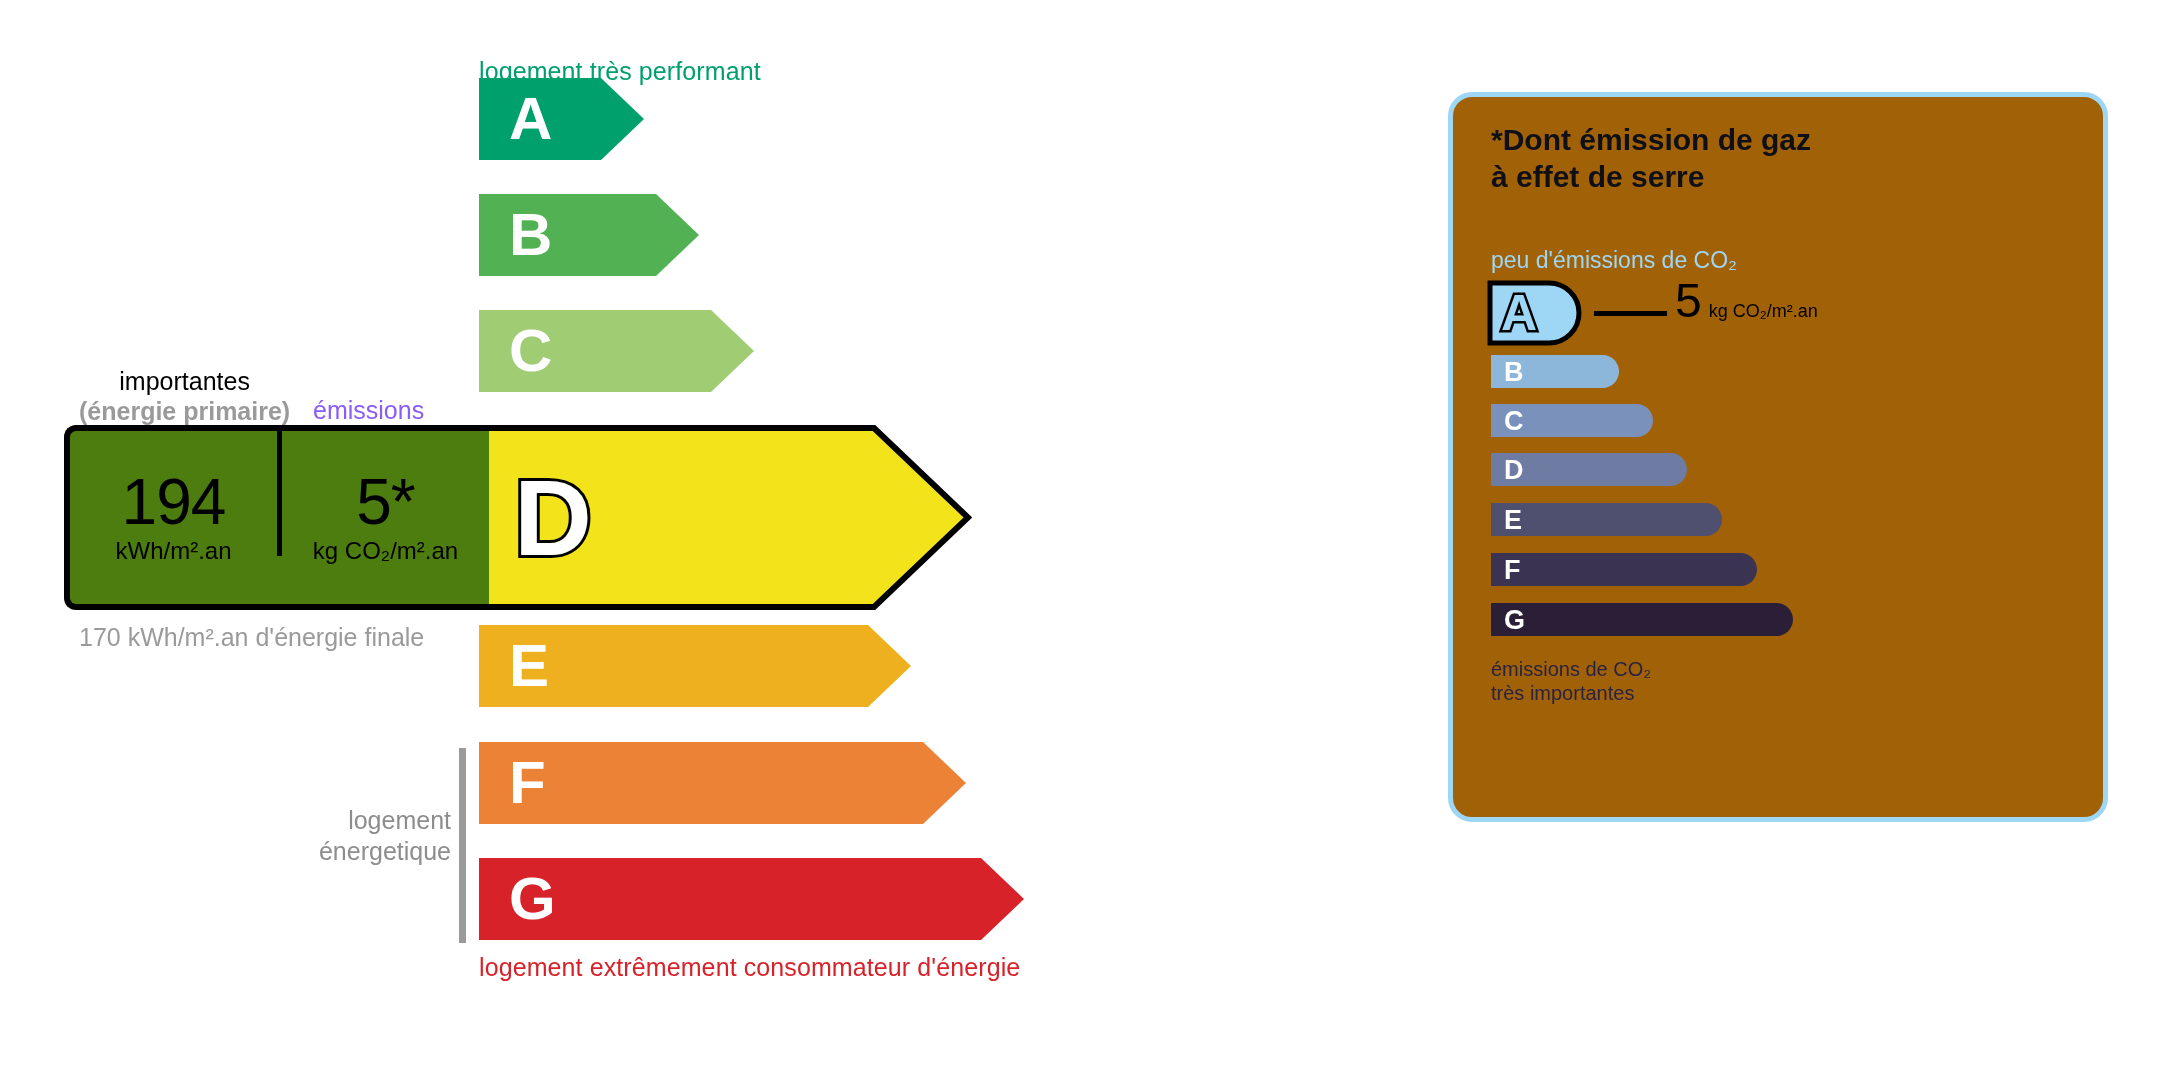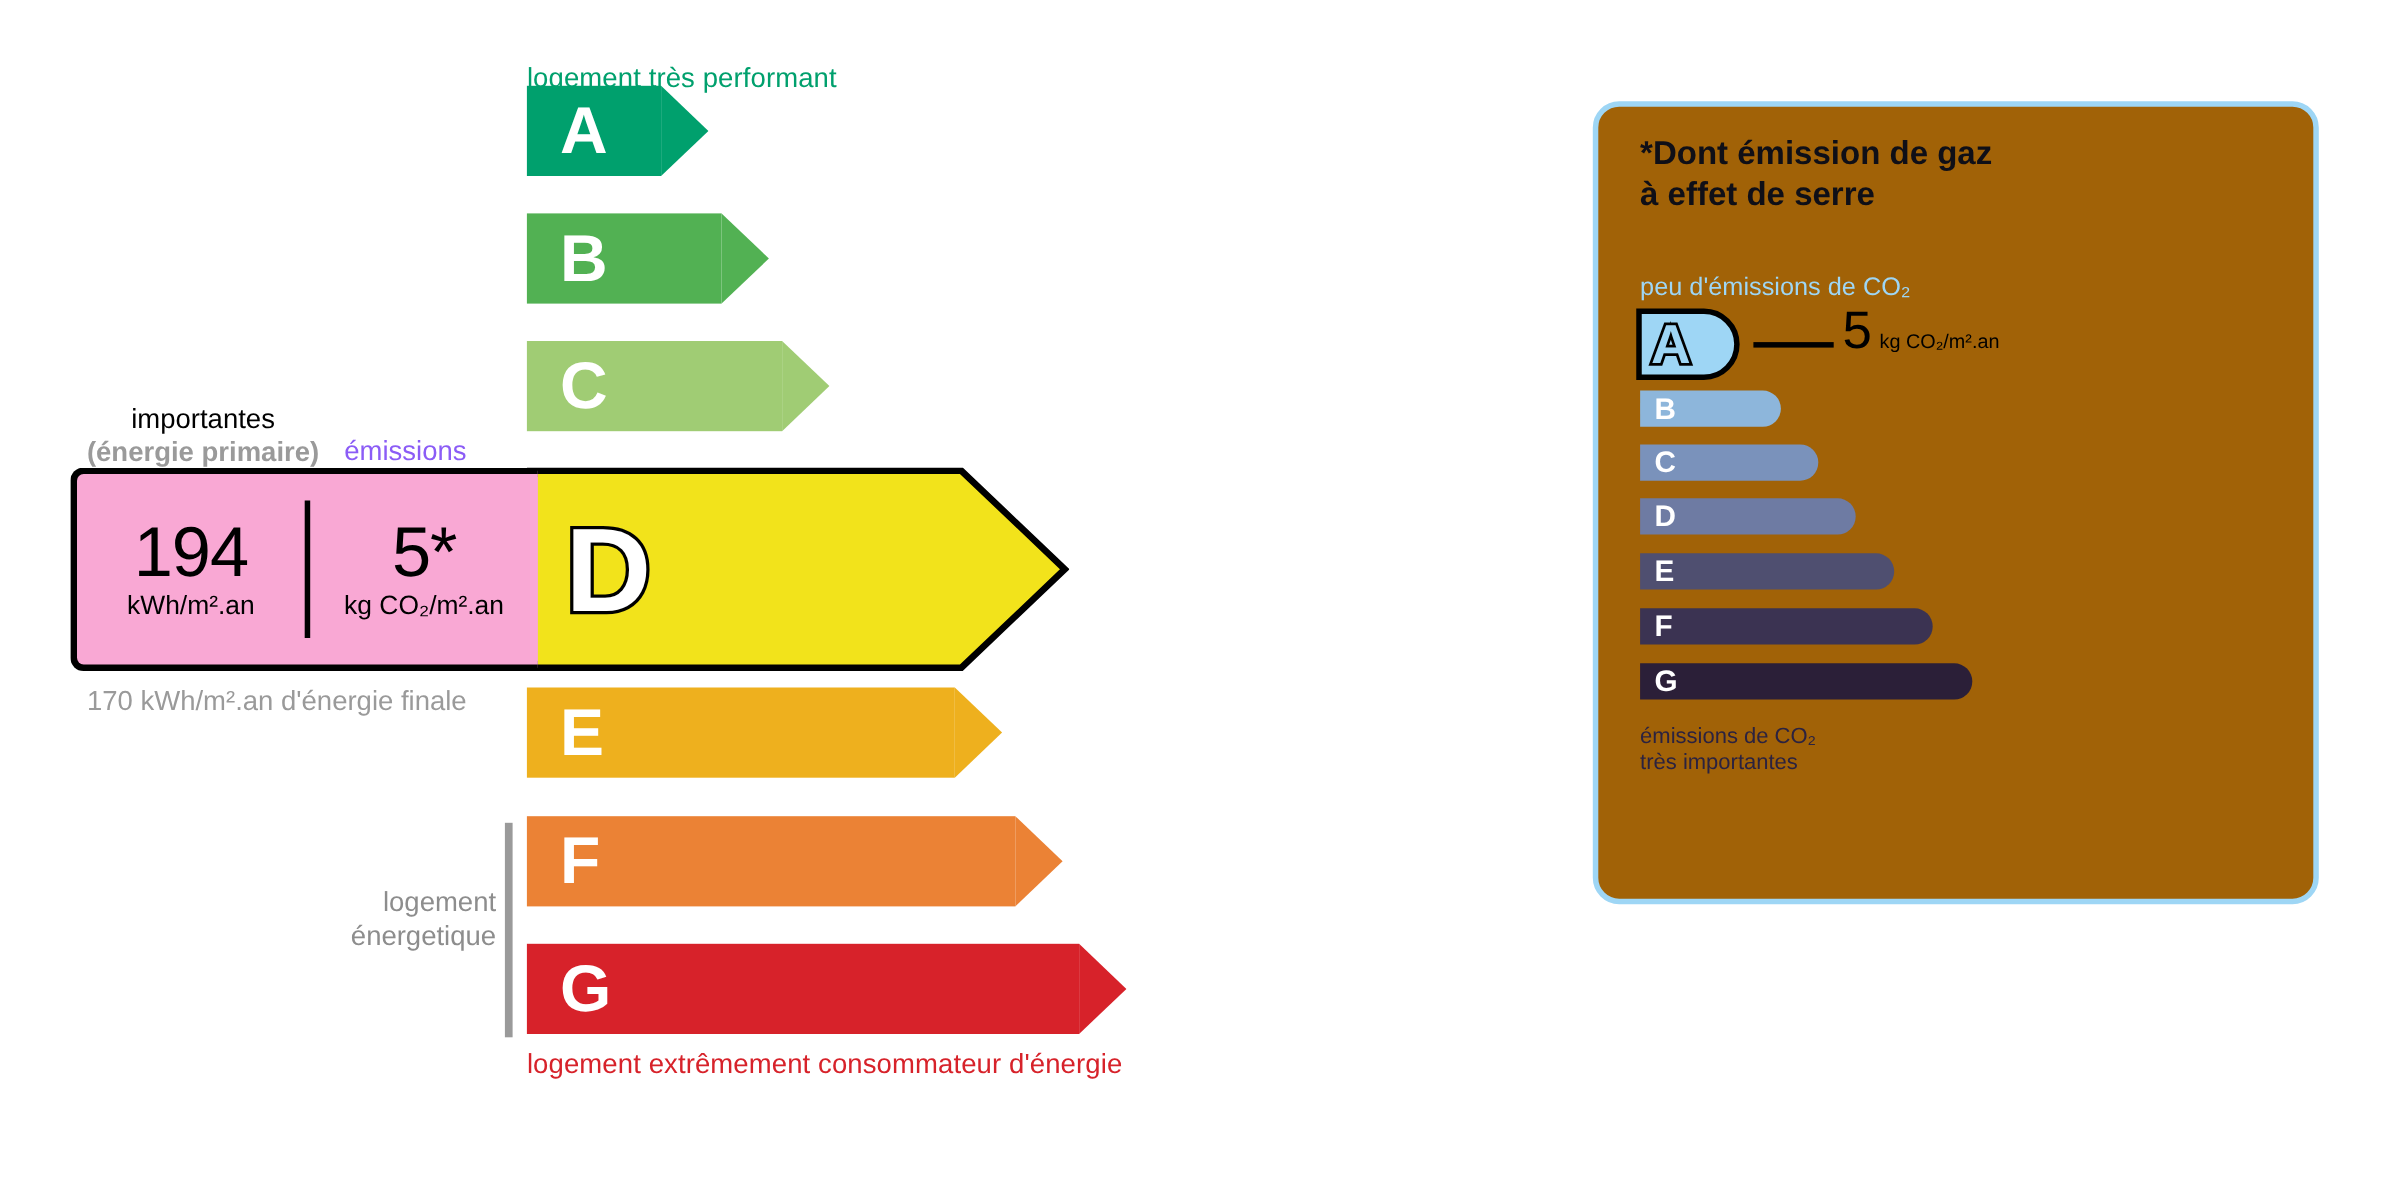--- a/index.html
+++ b/index.html
@@ -79,27 +79,26 @@
     paint-order: stroke fill;
     line-height: 1;
     pointer-events: none;
   }
 
   
   #value-box {
     position: absolute;
     left: 48px; top: 425px;
     width: 425px; height: 185px;
-    background: #f9a8d4;
+    background: #4d7c0f;
     border: 6px solid #000000;
     border-right: none;
     border-top-left-radius: 12px;
     border-bottom-left-radius: 12px;
     display: flex;
-    align-items: center;
     z-index: 6;
   }
   .value-cell {
     flex: 1 1 0;
     display: flex;
     flex-direction: column;
     align-items: center;
     justify-content: center;
   }
   .value-cell .num {

